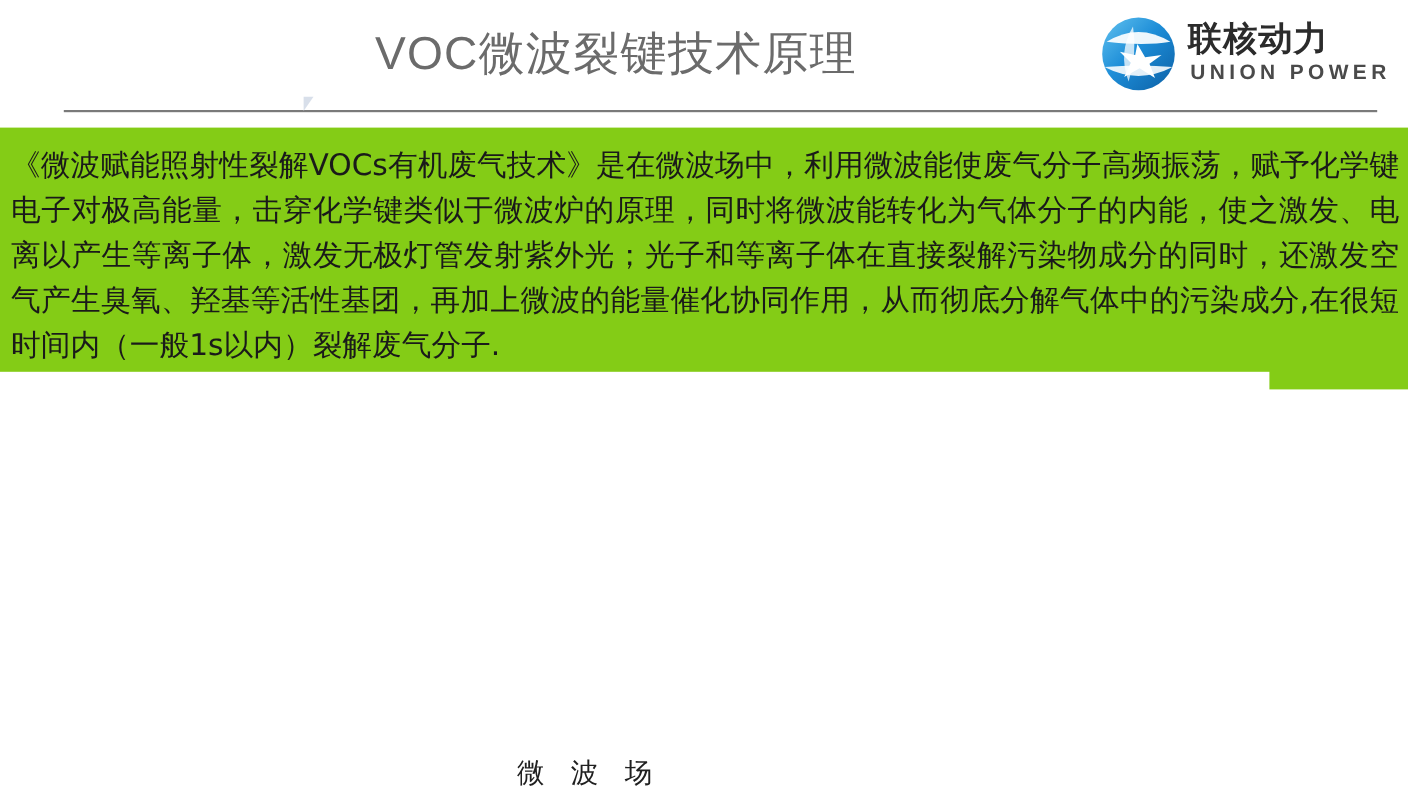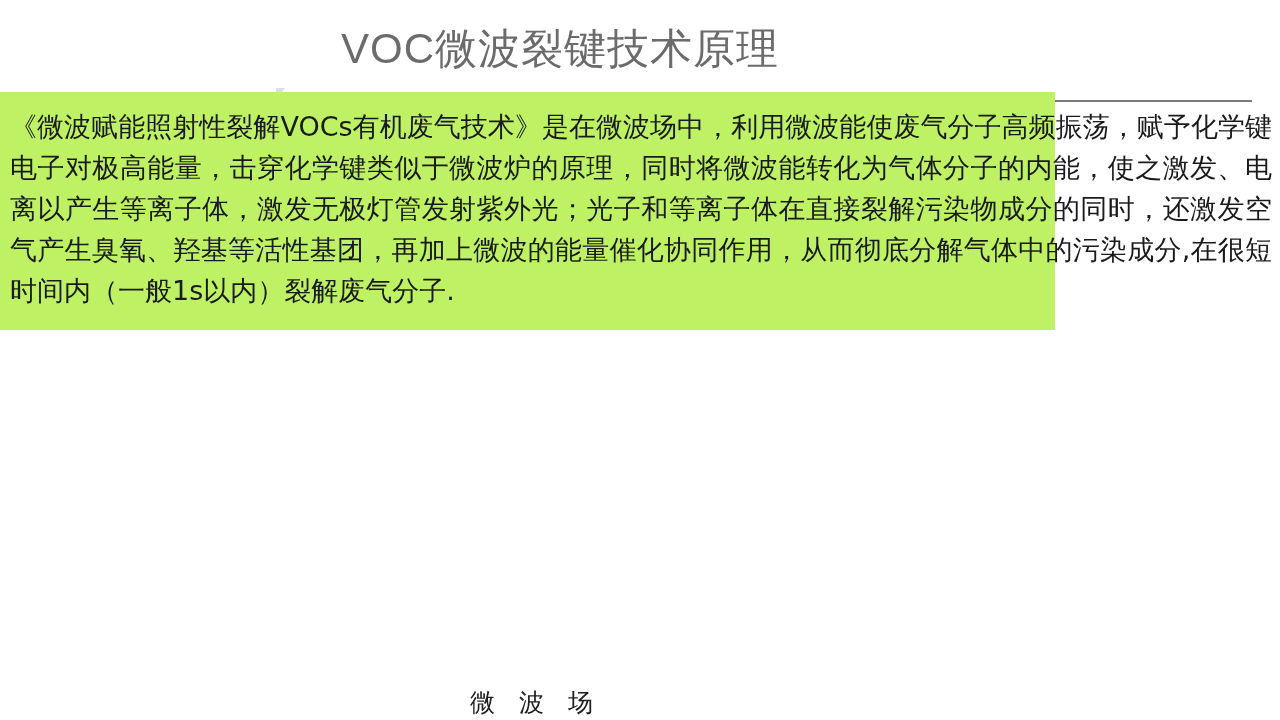--- a/index.html
+++ b/index.html
@@ -44,22 +44,22 @@
     white-space:nowrap;
   }
   .logo-en{
     position:absolute;left:82px;top:44px;
     font-size:19px;font-weight:bold;color:#4a4a4a;letter-spacing:4px;
     font-family:"Liberation Sans",sans-serif;white-space:nowrap;
   }
 
   
   .para-band{
-    position:absolute;left:0;top:92px;width:1055px;height:238px;
-    background:#bef264;
+    position:absolute;left:0;top:116px;width:1280px;height:238px;
+    background:#84cc16;
   }
   .para-text{
     position:absolute;left:10px;top:14px;width:1262px;
     font-size:27px;line-height:41px;color:#1a1a1a;
     font-family:"DejaVu Sans","Liberation Sans",sans-serif;
     text-align:justify;
     letter-spacing:0px;
   }
 
   
@@ -85,20 +85,41 @@
 </head>
 <body>
 
 <div class="slide">
 
   <div class="header">
     <div class="slide-title">VOC微波裂键技术原理</div>
     <div class="title-rule"></div>
     <div class="title-flag"></div>
 
+    <div class="logo">
+      <div class="logo-globe">
+        <svg width="70" height="70" viewBox="0 0 70 70">
+          <defs>
+            <linearGradient id="gg" x1="0" y1="0" x2="1" y2="1">
+              <stop offset="0%" stop-color="#63c3f0"></stop>
+              <stop offset="45%" stop-color="#1e8ed8"></stop>
+              <stop offset="100%" stop-color="#0b5fa5"></stop>
+            </linearGradient>
+          </defs>
+          <circle cx="35" cy="35" r="33" fill="url(#gg)"></circle>
+          <path d="M6 24 Q35 6 64 24 Q40 28 6 24 Z" fill="#ffffff" opacity="0.92"></path>
+          <path d="M4 47 Q35 63 66 47 Q36 44 4 47 Z" fill="#ffffff" opacity="0.88"></path>
+          <path d="M30 10 Q16 34 26 60 Q34 34 30 10 Z" fill="#ffffff" opacity="0.75"></path>
+          <path d="M34 26 L41 38 L56 36 L45 44 L50 57 L36 48 L22 56 L28 43 L18 33 L32 36 Z" fill="#ffffff"></path>
+          <path d="M34 26 L41 38 L56 36 L45 44 L50 57 L36 48 Z" fill="#1e8ed8" opacity="0.0"></path>
+        </svg>
+      </div>
+      <div class="logo-cn">联核动力</div>
+      <div class="logo-en">UNION POWER</div>
+    </div>
   </div>
 
   <div class="para-band">
     <div class="para-text">《微波赋能照射性裂解VOCs有机废气技术》是在微波场中，利用微波能使废气分子高频振荡，赋予化学键电子对极高能量，击穿化学键类似于微波炉的原理，同时将微波能转化为气体分子的内能，使之激发、电离以产生等离子体，激发无极灯管发射紫外光；光子和等离子体在直接裂解污染物成分的同时，还激发空气产生臭氧、羟基等活性基团，再加上微波的能量催化协同作用，从而彻底分解气体中的污染成分,在很短时间内（一般1s以内）裂解废气分子.</div>
   </div>
 
   <div class="diagram">
 
     <div class="diagram-band"></div>
 

